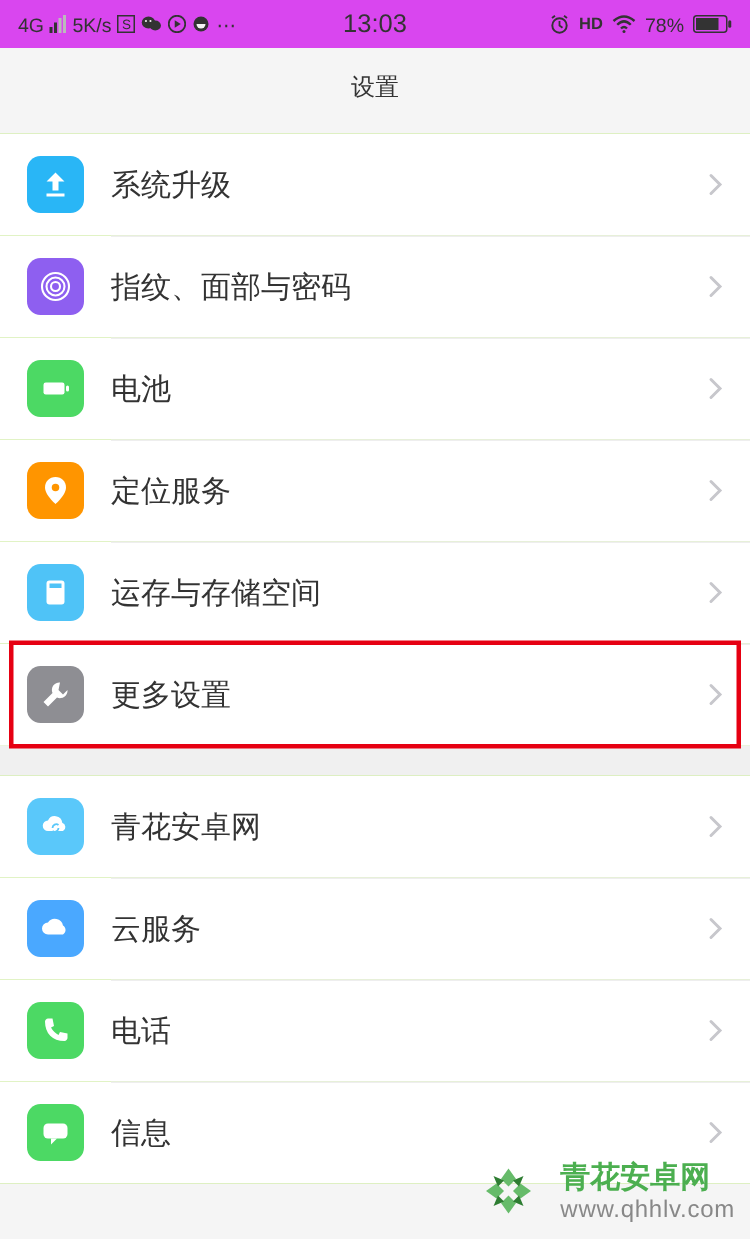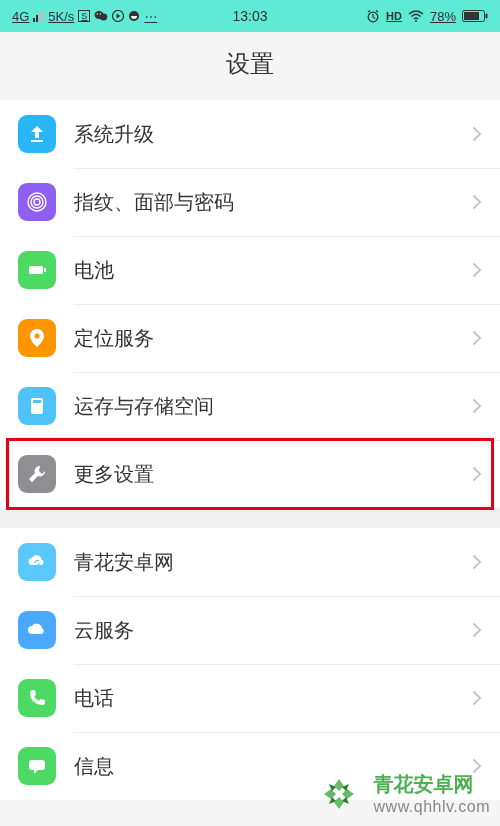--- a/index.html
+++ b/index.html
@@ -6,42 +6,41 @@
     body {
       width: 500px;
       height: 826px;
       background: #f5f5f5;
       font-family: -apple-system, "PingFang SC", "Helvetica Neue", sans-serif;
       position: relative;
       overflow: hidden;
     }
     .status-bar {
       height: 30px;
-      background: #5eead4;
+      background: #d946ef;
       display: flex;
       justify-content: space-between;
       align-items: center;
       padding: 16px 12px;
       font-size: 13px;
       color: #333;
-      text-decoration: underline;
     }
     .status-left { display: flex; align-items: center; gap: 4px; }
     .status-right { display: flex; align-items: center; gap: 6px; }
     .signal-bars { display: inline-flex; align-items: flex-end; gap: 1px; height: 12px; }
     .signal-bars span { width: 2px; background: #333; display: inline-block; }
     .signal-bars span:nth-child(1){height:4px;}
     .signal-bars span:nth-child(2){height:7px;}
     .signal-bars span:nth-child(3){height:10px;background:#bbb;}
     .signal-bars span:nth-child(4){height:12px;background:#bbb;}
     .s-box { border:1px solid #333; font-size:9px; padding:0 2px; line-height:10px; }
     .dots-icon::after{content:"\22EF";}
     .page-title {
       text-align: center;
-      font-size: 24px;
+      font-size: 16px;
       color: #333;
       padding: 16px 0 20px 0;
       font-weight: 500;
     }
     .list-group { background: #84cc16; }
     .list-gap { height: 20px; background: #f0f0f0; }
     .row {
       display: flex;
       align-items: center;
       height: 68px;
@@ -133,21 +132,21 @@
         </svg>
     </span>
     <span>
       <svg width="12" height="12" viewBox="0 0 12 12">
           <circle cx="6" cy="6" r="5" fill="#333"></circle>
           <path d="M3 6 a3 3 0 0 0 6 0" fill="#f5f5f5"></path>
         </svg>
     </span>
     <span class="dots-icon"></span>
   </div>
-  <div style="position:absolute;left:50%;transform:translateX(-50%);font-size:14px;">13:03</div>
+  <div style="position:absolute;left:50%;transform:translateX(-50%);font-size:17px;">13:03</div>
   <div class="status-right">
     <span>
       <svg width="14" height="14" viewBox="0 0 14 14">
           <circle cx="7" cy="8" r="4.8" fill="none" stroke="#333" stroke-width="1.3"></circle>
           <path d="M7 5 L7 8 L9 9.5" stroke="#333" stroke-width="1.2" fill="none"></path>
           <path d="M2 3 L4 1.5 M12 3 L10 1.5" stroke="#333" stroke-width="1.3"></path>
         </svg>
     </span>
     <span style="font-size:11px;font-weight:600;">HD</span>
     <span>

